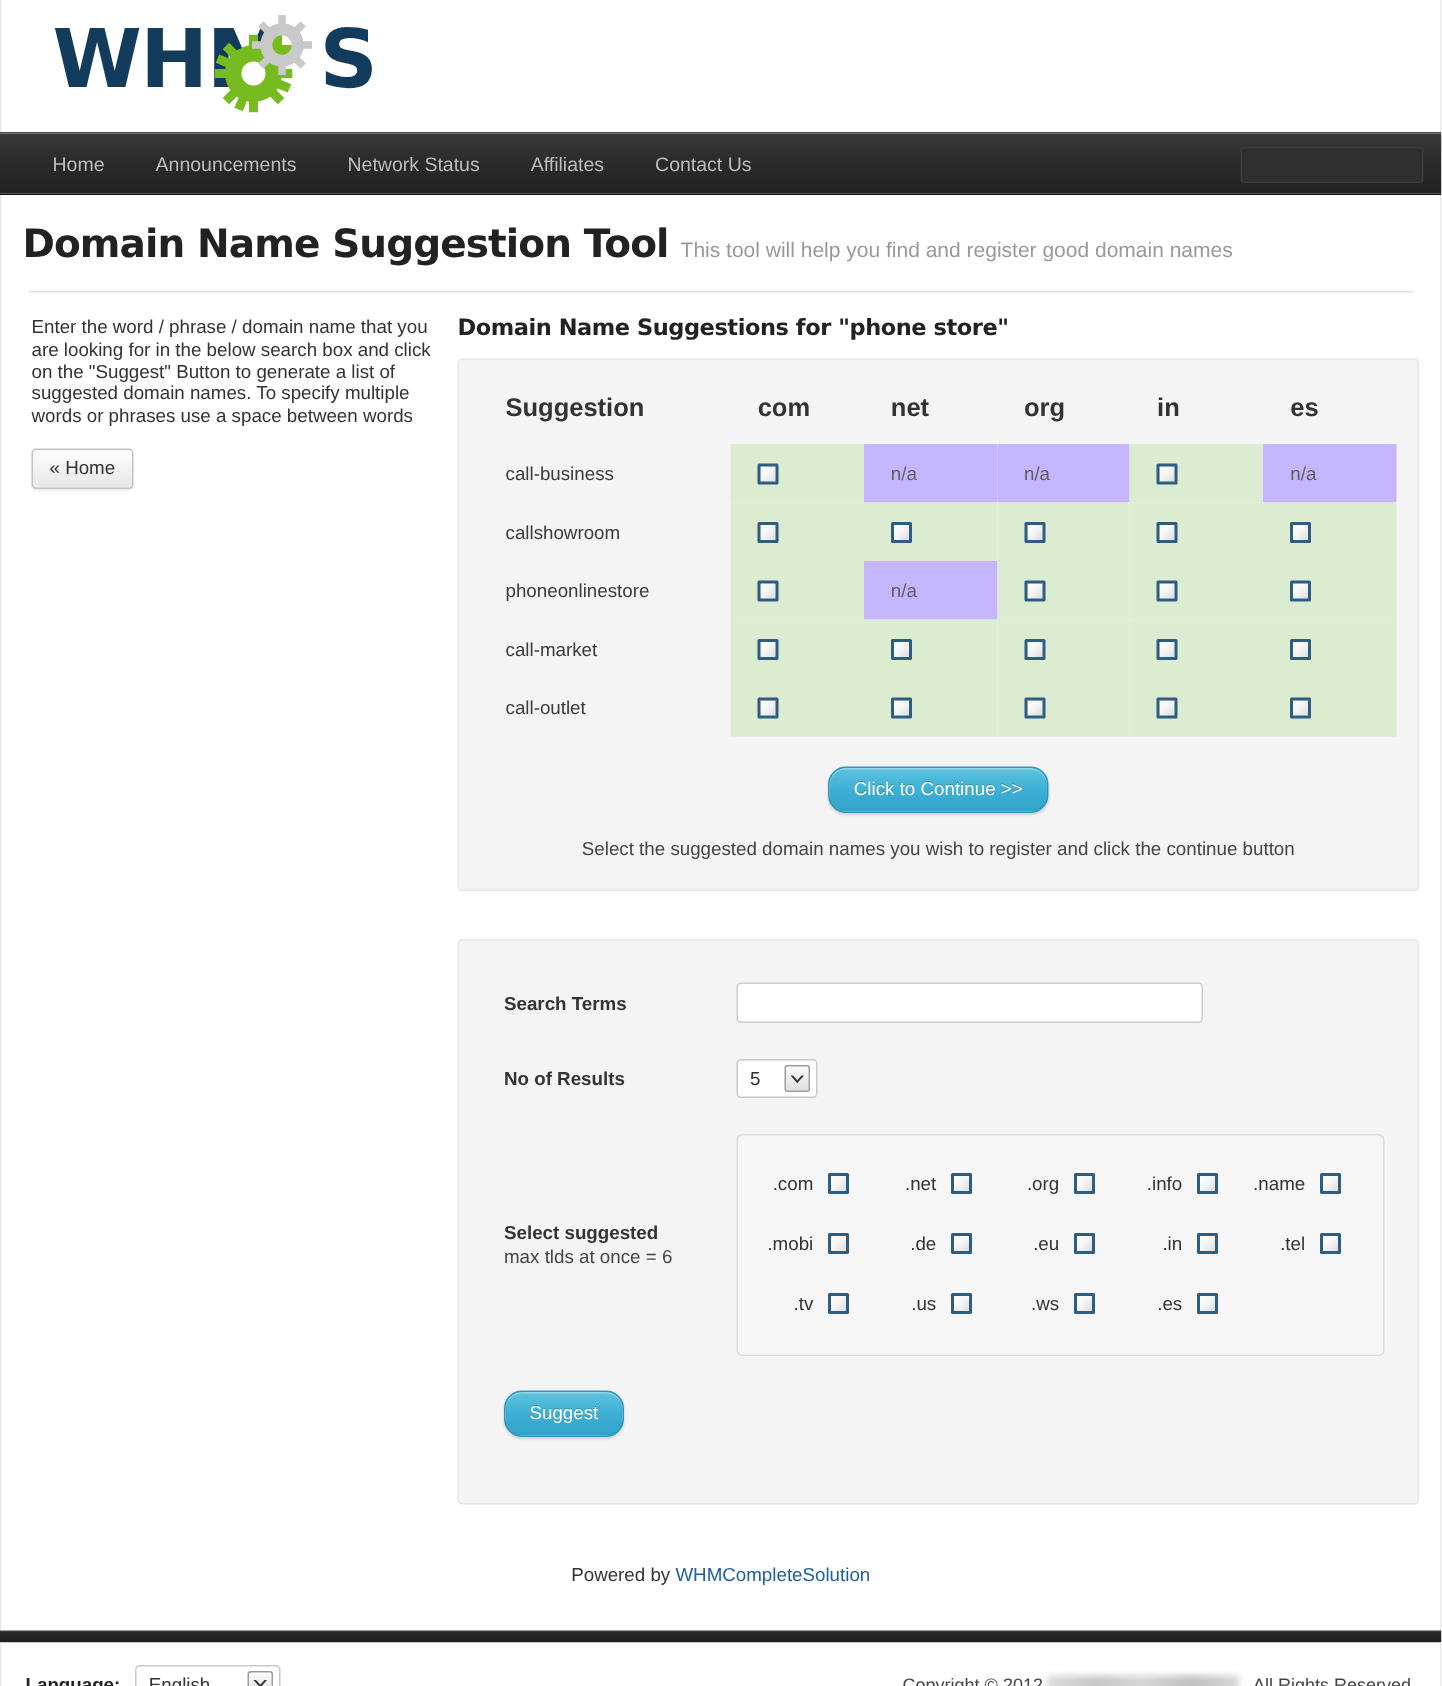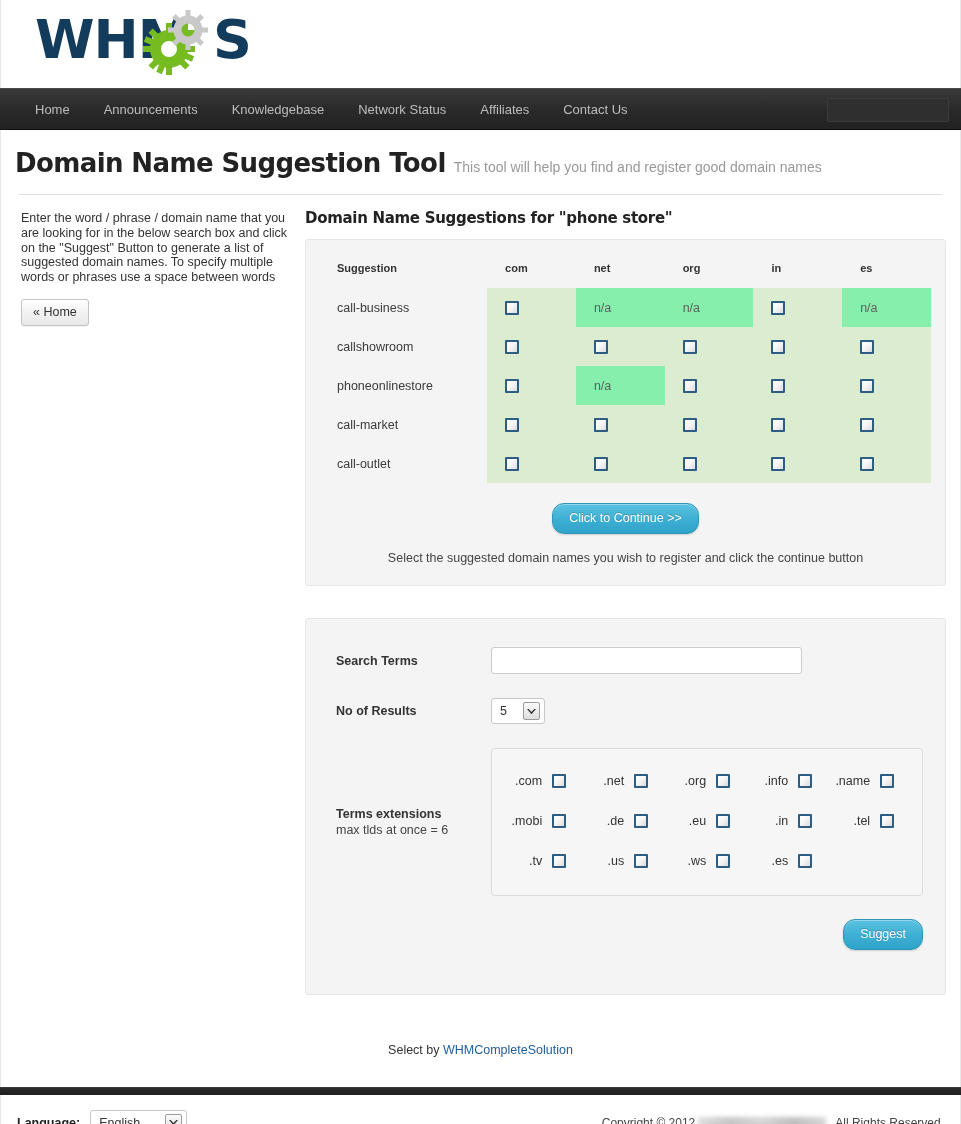--- a/index.html
+++ b/index.html
@@ -163,38 +163,38 @@
   }
 
   
   #suggestions-table {
     border-collapse: collapse;
     width: 100%;
     table-layout: fixed;
   }
   #suggestions-table th {
     text-align: left;
-    font-size: 11px;
+    font-size: 17px;
     font-weight: bold;
     color: #333333;
     padding: 4px 0 14px 0;
     font-family: "Liberation Sans", sans-serif;
   }
   #suggestions-table th.col-sugg { width: 160px; padding-left: 17px; }
   #suggestions-table th.tld-head { width: 85px; padding-left: 18px; }
   #suggestions-table td {
     font-size: 12.5px;
     color: #333333;
     height: 39px;
     vertical-align: middle;
   }
   #suggestions-table td.name-cell { padding-left: 17px; color: #3a3a3a; }
   #suggestions-table td.tld-cell { padding-left: 18px; }
   td.avail { background: #dcecd0; }
-  td.na { background: #86efac; }
+  td.na { background: #c4b5fd; }
   .na-text { color: #5f5f5f; font-size: 12.5px; }
 
   
   .cbx {
     -webkit-appearance: none;
     appearance: none;
     width: 14px;
     height: 14px;
     margin: 0;
     border: 2px solid #2e5d83;
@@ -283,21 +283,21 @@
     flex: 1 1 auto;
     border: 1px solid #dcdcdc;
     border-radius: 4px;
     background: #f6f6f6;
     padding: 12px 10px 14px 10px;
   }
   #ext-table { border-collapse: collapse; width: 100%; table-layout: fixed; }
   #ext-table td { height: 40px; vertical-align: middle; font-size: 12.5px; color: #333333; }
   #ext-table td.lbl { text-align: right; padding-right: 9px; width: 12%; }
   #ext-table td.chk { width: 8%; text-align: left; }
-  #suggest-wrap { text-align: right; padding-top: 17px; }
+  #suggest-wrap { text-align: left; padding-top: 17px; }
 
   
   #powered {
     text-align: center;
     font-size: 12.5px;
     color: #333333;
     padding: 28px 0 30px 0;
     border-left: 1px solid #e8e8e8;
     border-right: 1px solid #e8e8e8;
     background: #ffffff;
@@ -393,23 +393,20 @@
 
 <div id="navbar">
   <ul id="nav-list">
     <li>
         <a href="#">Home</a>
       </li>
     <li>
         <a href="#">Announcements</a>
       </li>
     <li>
-        <a href="#">Knowledgebase</a>
-      </li>
-    <li>
         <a href="#">Network Status</a>
       </li>
     <li>
         <a href="#">Affiliates</a>
       </li>
     <li>
         <a href="#">Contact Us</a>
       </li>
   </ul>
   <div id="nav-search-box"></div>
@@ -514,21 +511,21 @@
               <span class="sel-arrow">
                 <svg width="11" height="9" viewBox="0 0 11 9">
                     <path d="M1 2 L5.5 7.2 L10 2 L8.3 2 L5.5 5.1 L2.7 2 Z" fill="#333333"></path>
                   </svg>
               </span>
             </div>
           </div>
 
           <div id="ext-row">
             <div id="ext-label">
-              <span class="big">Terms extensions</span>
+              <span class="big">Select suggested</span>
               <span class="small">max tlds at once = 6</span>
             </div>
             <div id="ext-box">
               <table id="ext-table">
                 <tbody id="ext-body">
                     <tr>
                       <td class="lbl">.com</td>
                       <td class="chk"><input type="checkbox" class="cbx" style=""></td>
                       <td class="lbl">.net</td>
                       <td class="chk"><input type="checkbox" class="cbx" style=""></td>
@@ -573,21 +570,21 @@
           </div>
 
         </div>
       </div>
 
     </div>
   </div>
 </div>
 
 <div id="powered">
-  <span>Select by </span><a href="#">WHMCompleteSolution</a>
+  <span>Powered by </span><a href="#">WHMCompleteSolution</a>
 </div>
 <div id="footer-bar-top"></div>
 <div id="footer">
   <div id="lang-wrap">
     <span id="lang-label">Language:</span>
     <div class="styled-select" id="lang-select">
       <span class="sel-val" style="min-width:60px;">English</span>
       <span class="sel-arrow">
         <svg width="11" height="9" viewBox="0 0 11 9">
             <path d="M1 2 L5.5 7.2 L10 2 L8.3 2 L5.5 5.1 L2.7 2 Z" fill="#333333"></path>

